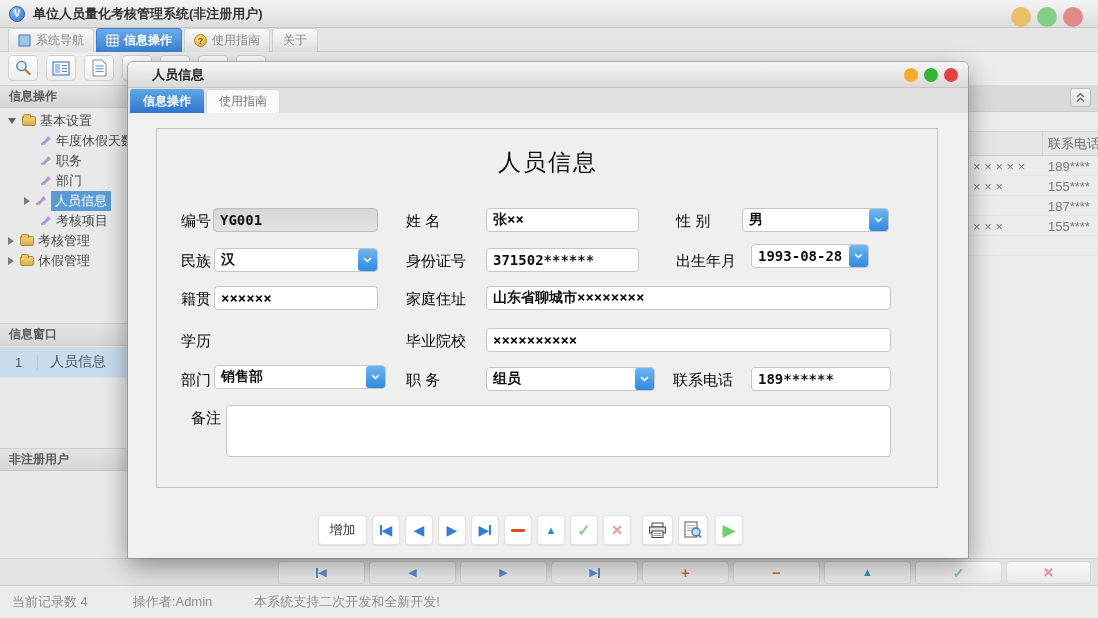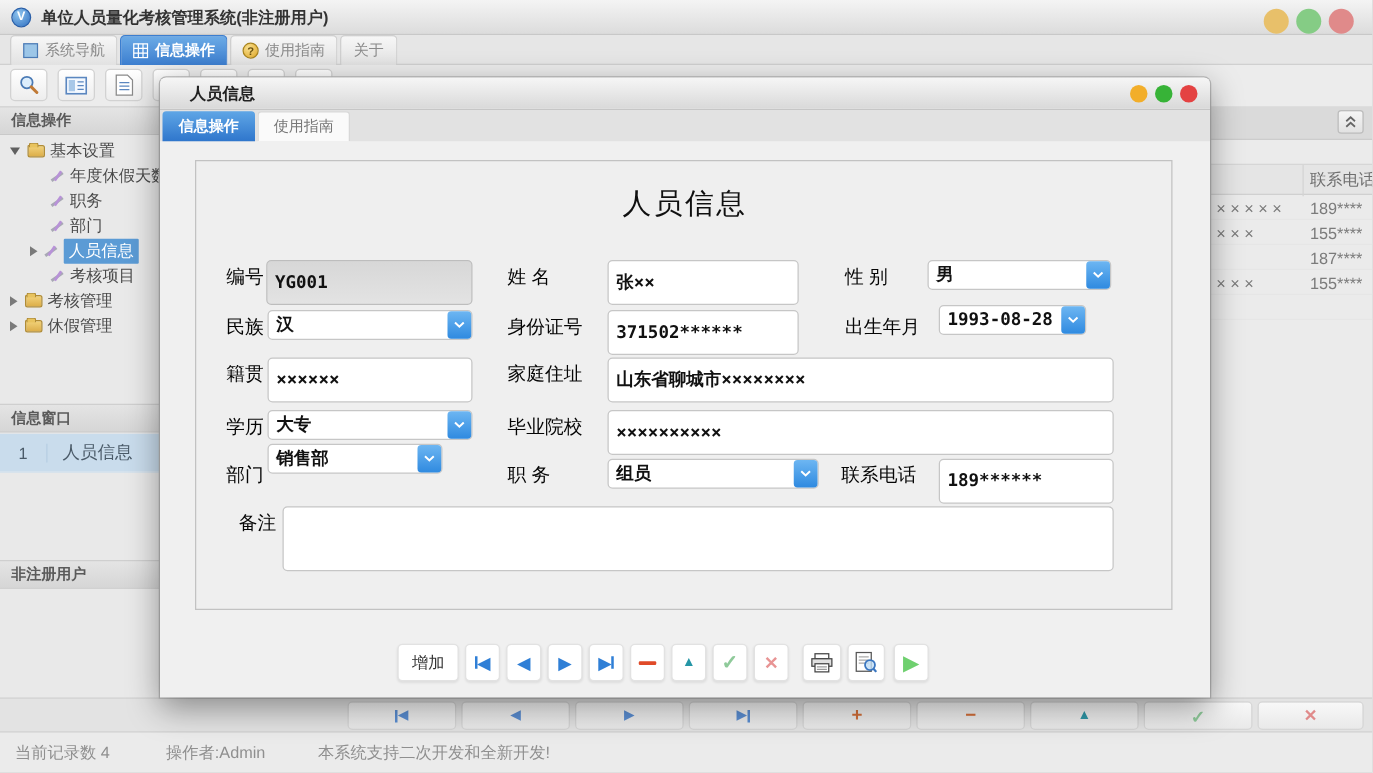--- a/index.html
+++ b/index.html
@@ -75,21 +75,21 @@
   #dlg-lights{display:flex;gap:6px;position:absolute;right:10px;top:6px;}
   #dlg-tabbar{left:0;top:26px;width:840px;height:25px;background:#e2e2e2;}
   .dtab{position:absolute;top:1px;height:24px;width:74px;display:flex;align-items:center;justify-content:center;
         font-size:12px;border-radius:3px 3px 0 0;}
   .dtab.active{background:linear-gradient(#5fa6e6,#2f76cc);color:#fff;font-weight:bold;}
   .dtab.idle{background:#fafafa;color:#777;border:1px solid #d8d8d8;border-bottom:none;}
   #form-panel{left:28px;top:66px;width:782px;height:360px;background:#efefef;border:1px solid #c2c2c2;}
   #form-title{position:absolute;left:0;top:18px;width:782px;text-align:center;
               font-family:"DejaVu Serif","Liberation Serif",serif;font-size:23px;color:#101010;letter-spacing:2px;}
   .flabel{position:absolute;font-size:15px;color:#050505;white-space:pre;}
-  .fin{position:absolute;height:36px;border:1px solid #c6c6c6;border-radius:4px;background:#fff;
+  .fin{position:absolute;height:24px;border:1px solid #c6c6c6;border-radius:4px;background:#fff;
        font-family:"DejaVu Sans Mono","Liberation Mono",monospace;font-size:14px;font-weight:bold;color:#111;
        padding:0 6px;outline:none;}
   .fin.ro{background:linear-gradient(#d7d7d7,#e3e3e3);border-color:#bdbdbd;}
   .combo{position:absolute;height:24px;border:1px solid #c6c6c6;border-radius:4px;background:#fff;display:flex;}
   .combo .cval{flex:1;display:flex;align-items:center;padding-left:6px;
                font-family:"DejaVu Sans Mono","Liberation Mono",monospace;font-size:14px;font-weight:bold;color:#111;
                white-space:nowrap;overflow:hidden;}
   .combo .cbtn{width:19px;height:22px;border-radius:3px;background:linear-gradient(#6db6f2,#2f8ae0);
                display:flex;align-items:center;justify-content:center;}
   #remark-box{position:absolute;border:1px solid #c6c6c6;border-radius:4px;background:#fff;resize:none;outline:none;}
@@ -368,33 +368,25 @@
             </svg>
           </span>
       </div>
 
       <span class="flabel" style="left:24px;top:161px">籍贯</span>
       <input class="fin" style="left: 57px; top: 157px; width: 164px;" value="××××××">
       <span class="flabel" style="left:249px;top:161px">家庭住址</span>
       <input class="fin" style="left: 329px; top: 157px; width: 405px;" value="山东省聊城市××××××××">
 
       <span class="flabel" style="left:24px;top:203px">学历</span>
-      <div class="combo" style="left:57px;top:199px;width:164px">
-        <span class="cval">大专</span>
-        <span class="cbtn">
-            <svg width="9" height="6">
-              <polyline points="1,1 4.5,4.3 8,1" fill="none" stroke="#fff" stroke-width="1.6"></polyline>
-            </svg>
-          </span>
-      </div>
       <span class="flabel" style="left:249px;top:203px">毕业院校</span>
       <input class="fin" style="left: 329px; top: 199px; width: 405px;" value="××××××××××">
 
       <span class="flabel" style="left:24px;top:242px">部门</span>
-      <div class="combo" style="left:57px;top:226px;width:140px">
+      <div class="combo" style="left:57px;top:236px;width:172px">
         <span class="cval">销售部</span>
         <span class="cbtn">
             <svg width="9" height="6">
               <polyline points="1,1 4.5,4.3 8,1" fill="none" stroke="#fff" stroke-width="1.6"></polyline>
             </svg>
           </span>
       </div>
       <span class="flabel" style="left:249px;top:242px">职 务</span>
       <div class="combo" style="left:329px;top:238px;width:169px">
         <span class="cval">组员</span>

